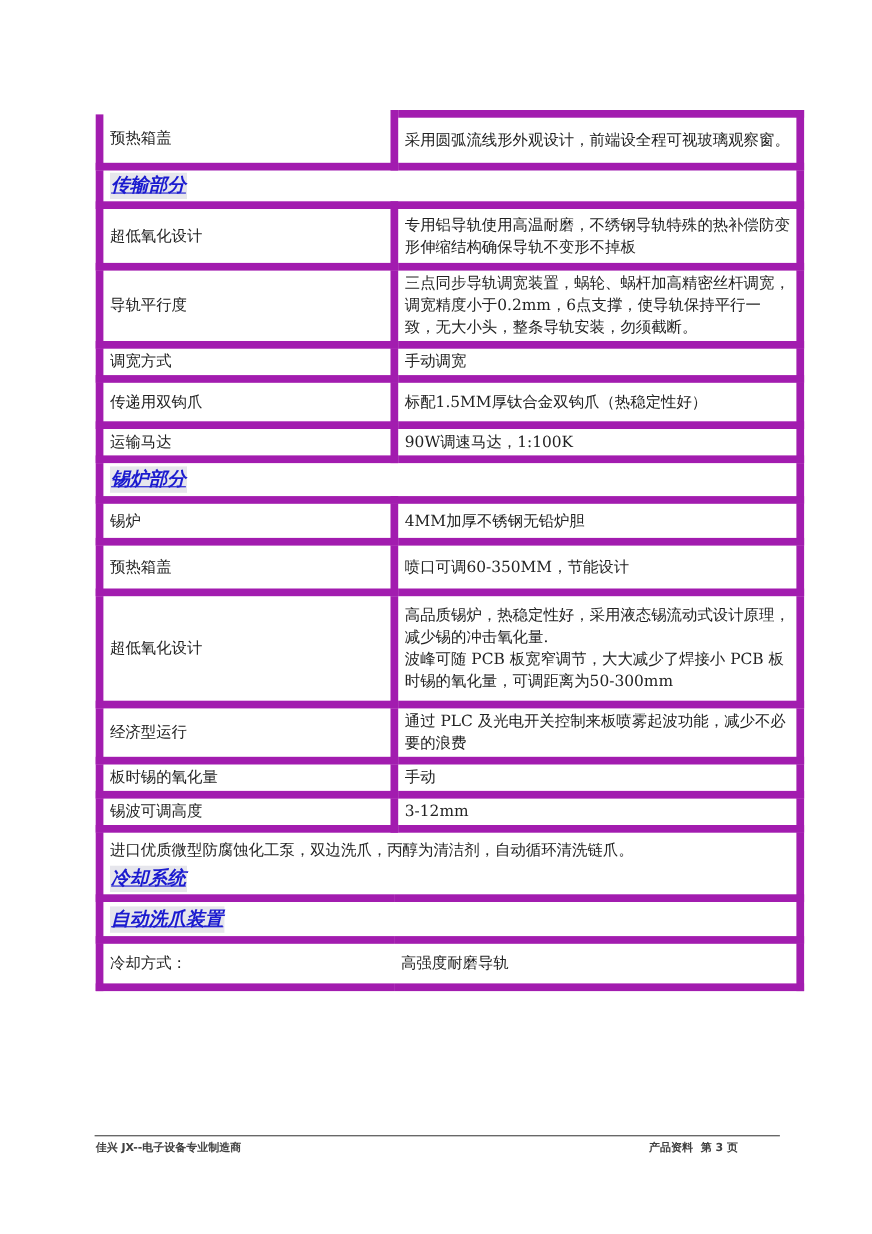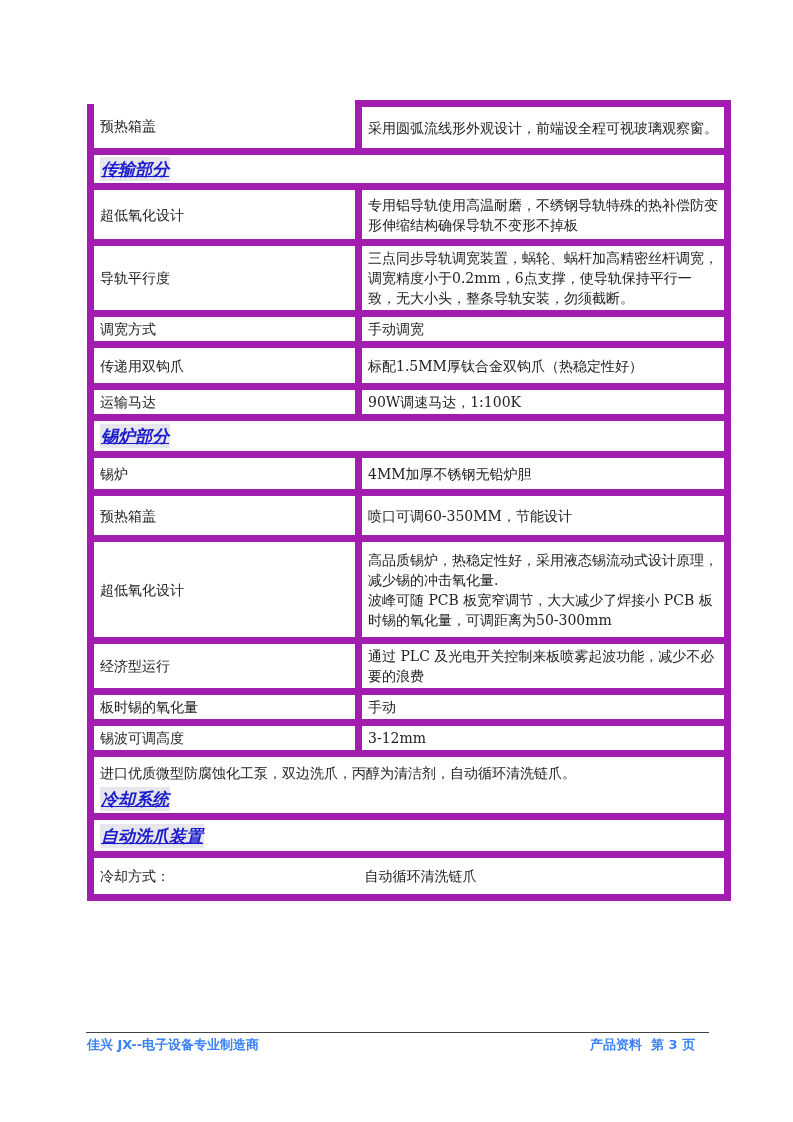--- a/index.html
+++ b/index.html
@@ -23,21 +23,21 @@
       text-decoration: underline;
       background: #e6e6ec;
       padding: 0 1px;
     }
     .plain-para { display: block; line-height: 28px; }
 
     .footer-rule { position: absolute; left: 86px; top: 1032px; width: 623px; height: 0; border-top: 1.5px solid #444; }
     .footer-left, .footer-right {
       position: absolute; top: 1036px;
       font-family: "DejaVu Sans", "Liberation Sans", sans-serif;
-      font-weight: bold; font-size: 13px; color: #3b82f6;
+      font-weight: bold; font-size: 10px; color: #404040;
     }
     .footer-left { left: 87px; }
     .footer-right { left: 590px; }
   </style>
 </head>
 <body>
 
 <div class="sheet">
   <table>
     <tbody>
@@ -108,21 +108,21 @@
           <span class="section-title">冷却系统</span>
         </td>
       </tr>
       <tr style="height:38px;">
         <td colspan="2" class="section-cell">
           <span class="section-title">自动洗爪装置</span>
         </td>
       </tr>
       <tr style="height:43px;">
         <td class="label" style="border-right:none;">冷却方式：</td>
-        <td class="value" style="border-left:none;">自动循环清洗链爪</td>
+        <td class="value" style="border-left:none;">高强度耐磨导轨</td>
       </tr>
     </tbody>
   </table>
 </div>
 
 <div class="footer-rule"></div>
 <div class="footer-left">佳兴 JX--电子设备专业制造商</div>
 <div class="footer-right" style="white-space:pre;">产品资料  第 3 页</div>
 
 </body></html>

